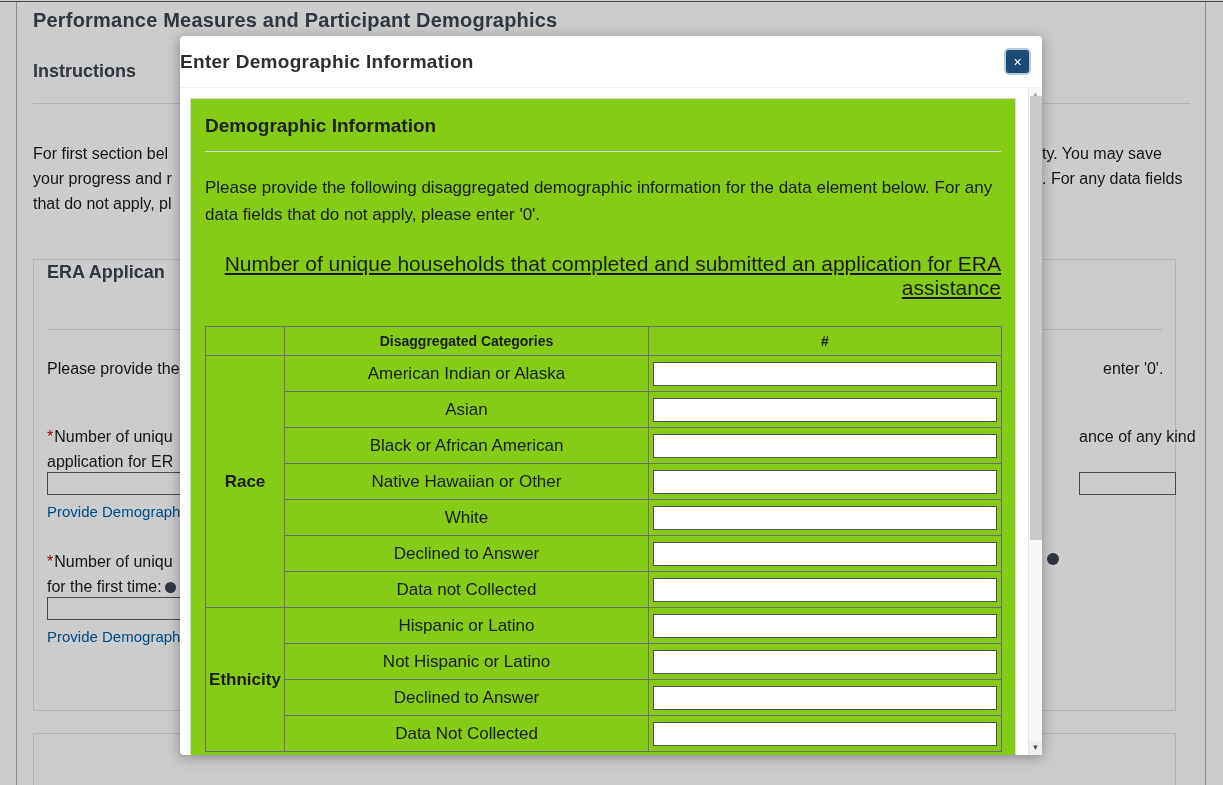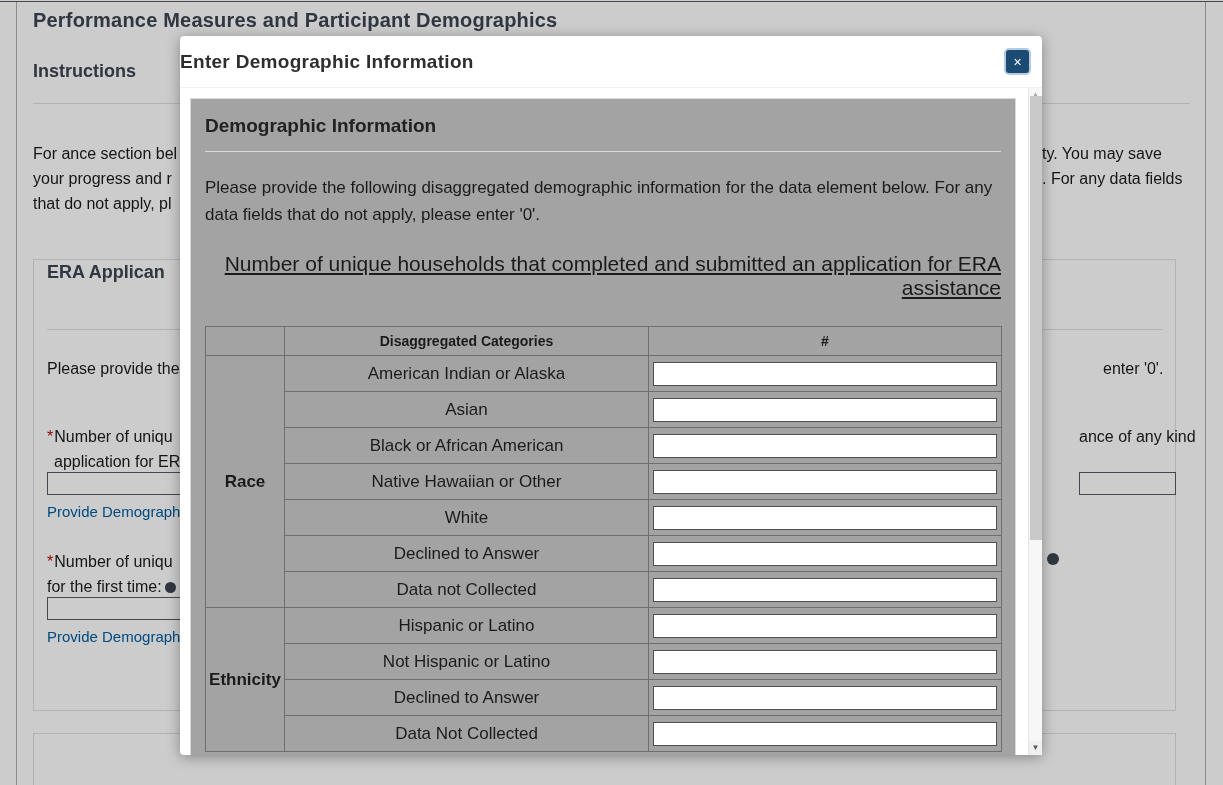--- a/index.html
+++ b/index.html
@@ -25,21 +25,21 @@
 
   .card { position:absolute; border:1px solid #dfe1e2; }
   .card-applicant { left:33px; top:259px; width:1143px; height:452px; }
   .card-assistance { left:33px; top:733px; width:1143px; height:120px; }
   .sec-h { font-size:18px; font-weight:700; color:#3d4551; }
   .h-applicant { left:47px; top:262px; }
   .rule-applicant { left:47px; top:329px; width:1115px; }
   .h-assistance { left:36px; top:746px; }
 
   .intro-l { left:47px; top:356px; } .intro-r { left:1103px; top:356px; }
-  .q1l1 { left:47px; top:424px; } .q1l2 { left:54px; top:449px; } .q1r { left:1079px; top:424px; }
+  .q1l1 { left:47px; top:424px; } .q1l2 { left:47px; top:449px; } .q1r { left:1079px; top:424px; }
   .q2l1 { left:47px; top:549px; } .q2l2 { left:47px; top:574px; }
   .req { color:var(--required,#b50909); margin-right:1px; }
   .bg-input { position:absolute; height:23px; border:1px solid #565c65; background:#fff; padding:2px 4px; font-size:14px; }
   .in-q1 { left:47px; top:472px; width:180px; }
   .in-q1r { left:1079px; top:472px; width:97px; }
   .in-q2 { left:47px; top:597px; width:180px; }
   .plink { font-size:15px; color:var(--link,#005ea2); cursor:pointer; }
   .link1 { left:47px; top:503px; } .link2 { left:47px; top:628px; }
   .info-dot { display:inline-block; width:11px; height:11px; border-radius:50%;
               background:#3d4551; vertical-align:middle; margin-left:3px; }
@@ -53,21 +53,21 @@
            background:#ffffff; border-radius:4px; box-shadow:0 2px 14px rgba(0,0,0,0.35); }
   .modal-header { position:absolute; top:0; left:0; right:0; height:52px; border-bottom:1px solid #f1f1f1; }
   .modal-title { position:absolute; left:0; right:0; top:0; height:52px; line-height:52px; 
                  font-size:19px; font-weight:700; color:#2e2e2e; letter-spacing:.3px; }
   .modal-close { position:absolute; top:14px; right:13px; width:23px; height:23px;
                  background:var(--close-bg,#1b4a73); color:#fff; border:0; border-radius:3px;
                  font-size:14px; line-height:23px; text-align:center; cursor:pointer;
                  box-shadow:0 0 0 2px rgba(120,160,200,0.55); font-family:"Liberation Sans",sans-serif; }
 
   .modal-scroll { position:absolute; top:52px; left:0; width:848px; height:667px; overflow:hidden; }
-  .panel { margin:10px 12px 20px 10px; border:1px solid #d9d9d9; background:#a3a3a3; padding:16px 14px 18px; }
+  .panel { margin:10px 12px 20px 10px; border:1px solid #d9d9d9; background:#84cc16; padding:16px 14px 18px; }
   .panel-h { font-size:19px; font-weight:700; color:#212121; margin:0; }
   .panel-rule { border:none; border-top:1px solid #d9d9d9; margin:14px 0 0; }
   .panel-intro { margin:22px 0 0; font-size:17px; line-height:27px; color:#1b1b1b; width:788px; }
   .data-element { display:inline-block; margin-top:24px; font-size:21px; color:#1b1b1b;
                   text-decoration:underline; cursor:pointer;text-align:right; }
 
   table.demo { margin-top:26px; border-collapse:collapse; width:100%; table-layout:fixed; }
   .demo th, .demo td { border:1px solid #6e6e6e; }
   .demo thead th { font-size:14px; font-weight:700; color:#1b1b1b; padding:6px 4px; text-align:center; }
   .demo td.grp { text-align:center; font-weight:700; font-size:17px; color:#1b1b1b; }
@@ -89,21 +89,21 @@
 <body>
 
 <div class="page">
   <div class="page-top-border"></div>
   <div class="page-card"></div>
 
   <div class="abs pg-title">Performance Measures and Participant Demographics</div>
   <div class="abs pg-sub">Instructions</div>
   <div class="rule rule-instructions"></div>
 
-  <div class="abs body-txt pl1">For ance section bel</div>
+  <div class="abs body-txt pl1">For first section bel</div>
   <div class="abs body-txt pl2">your progress and r</div>
   <div class="abs body-txt pl3">that do not apply, pl</div>
   <div class="abs body-txt pr1">ty. You may save</div>
   <div class="abs body-txt pr2">. For any data fields</div>
 
   <div class="card card-applicant"></div>
   <div class="abs sec-h h-applicant">ERA Applican</div>
   <div class="rule rule-applicant"></div>
 
   <div class="abs body-txt intro-l">Please provide the</div>

